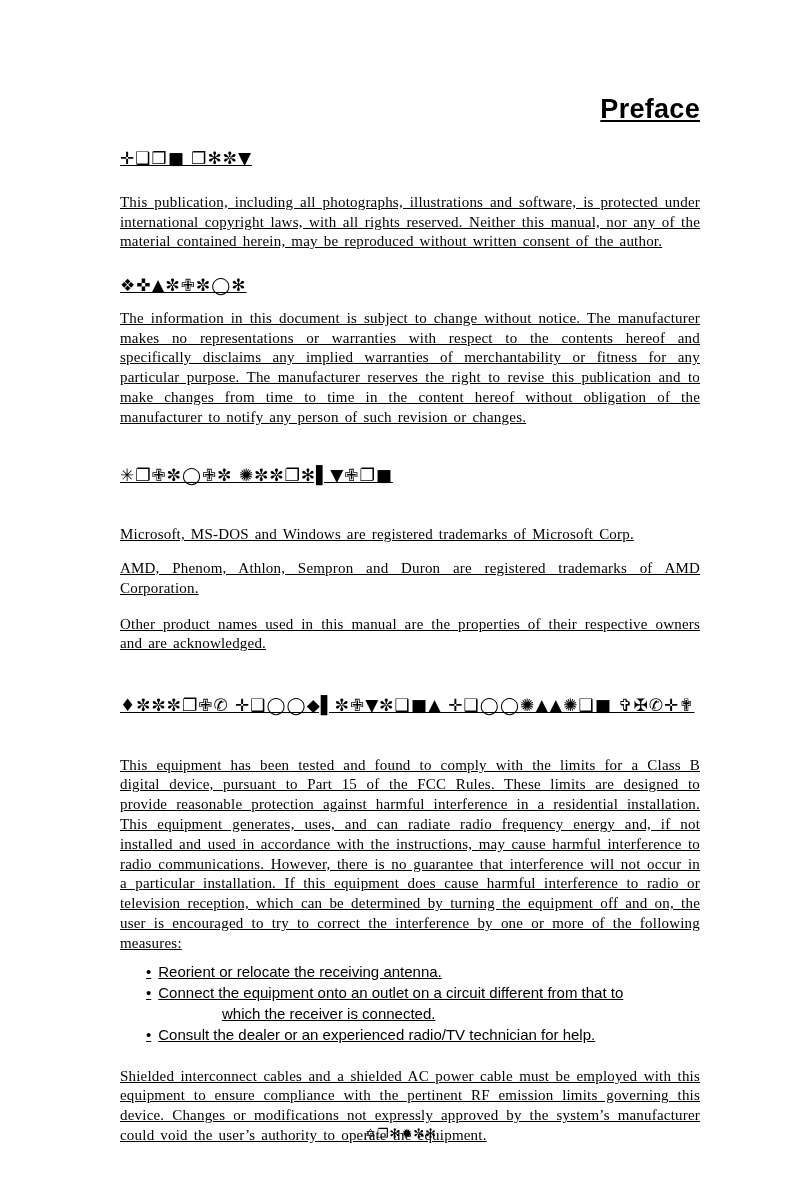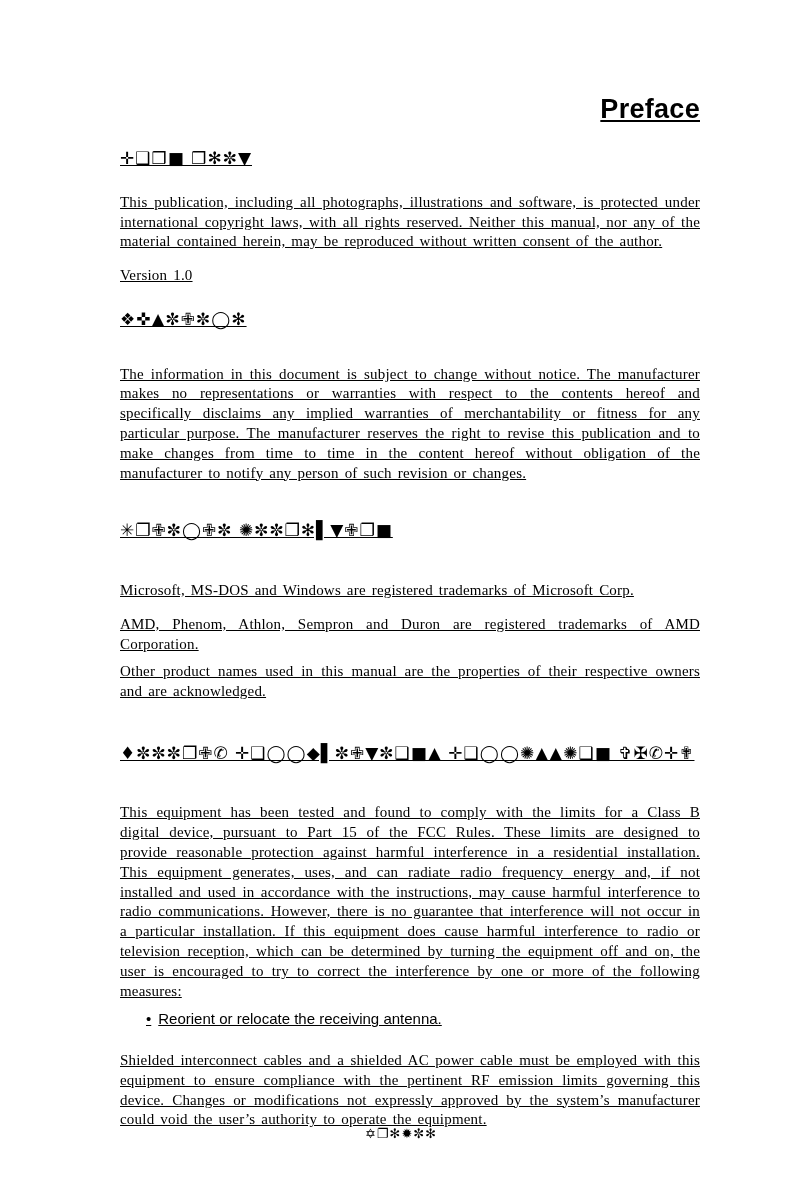--- a/index.html
+++ b/index.html
@@ -42,24 +42,24 @@
   .h-fcc        { margin-top: 42px; }
   p.body {
     font-size: 15px;
     line-height: 1.32;
     text-align: justify;
     word-spacing: 2px;
     letter-spacing: 0.2px;
   }
   .p-copyright { margin-top: 24px; }
   .p-version   { margin-top: 14px; text-align: left; }
-  .p-disclaimer{ margin-top: 35px; }
+  .p-disclaimer{ margin-top: 13px; }
   .p-ms        { margin-top: 40px; }
   .p-amd       { margin-top: 14px; letter-spacing: 0.6px; }
-  .p-other     { margin-top: 8px; letter-spacing: 0.5px; }
+  .p-other     { margin-top: 16px; letter-spacing: 0.5px; }
   .p-fcc       { margin-top: 40px; }
   .p-closing   { margin-top: 22px; }
   .bullet-list {
     margin-top: 8px;
     font-family: "Liberation Sans", sans-serif;
     font-size: 15px;
     line-height: 1.3;
     color: #000;
   }
   .bullet-item {
@@ -86,37 +86,43 @@
 </head>
 <body>
 
 <div class="page">
   <div class="content">
 
     <h1 class="page-title">Preface</h1>
 
     <div class="ding-heading h-copyright">✛❑❒■ ❒✻✼▼</div>
     <p class="body p-copyright">This publication, including all photographs, illustrations and software, is protected under international copyright laws, with all rights reserved. Neither this manual, nor any of the material contained herein, may be reproduced without written consent of the author.</p>
-    <p class="body p-version">Version 1.0</p>
 
     <div class="ding-heading h-disclaimer">❖✜▲✼✙✼◯✻</div>
     <p class="body p-disclaimer">The information in this document is subject to change without notice. The manufacturer makes no representations or warranties with respect to the contents hereof and specifically disclaims any implied warranties of merchantability or fitness for any particular purpose. The manufacturer reserves the right to revise this publication and to make changes from time to time in the content hereof without obligation of the manufacturer to notify any person of such revision or changes.</p>
 
     <div class="ding-heading h-trademark">✳❐✙✼◯✙✼ ✺✼✼❐✻▌▼✙❐■</div>
     <p class="body p-ms">Microsoft, MS-DOS and Windows are registered trademarks of Microsoft Corp.</p>
     <p class="body p-amd">AMD, Phenom, Athlon, Sempron and Duron are registered trademarks of AMD Corporation.</p>
     <p class="body p-other">Other product names used in this manual are the properties of their respective owners and are acknowledged.</p>
 
     <div class="ding-heading h-fcc">♦✼✼✼❐✙✆ ✛❑◯◯◆▌✼✙▼✼❑■▲ ✛❑◯◯✺▲▲✺❑■ ✞✠✆✛✟</div>
     <p class="body p-fcc">This equipment has been tested and found to comply with the limits for a Class B digital device, pursuant to Part 15 of the FCC Rules. These limits are designed to provide reasonable protection against harmful interference in a residential installation. This equipment generates, uses, and can radiate radio frequency energy and, if not installed and used in accordance with the instructions, may cause harmful interference to radio communications. However, there is no guarantee that interference will not occur in a particular installation. If this equipment does cause harmful interference to radio or television reception, which can be determined by turning the equipment off and on, the user is encouraged to try to correct the interference by one or more of the following measures:</p>
 
     <div class="bullet-list">
       <div class="bullet-item">
         <span class="bullet-mark">•</span><span>Reorient or relocate the receiving antenna.</span>
       </div>
+      <div class="bullet-item">
+        <span class="bullet-mark">•</span><span>Connect the equipment onto an outlet on a circuit different from that to</span>
+        <div class="bullet-cont">which the receiver is connected.</div>
+      </div>
+      <div class="bullet-item">
+        <span class="bullet-mark">•</span><span>Consult the dealer or an experienced radio/TV technician for help.</span>
+      </div>
     </div>
 
     <p class="body p-closing">Shielded interconnect cables and a shielded AC power cable must be employed with this equipment to ensure compliance with the pertinent RF emission limits governing this device. Changes or modifications not expressly approved by the system’s manufacturer could void the user’s authority to operate the equipment.</p>
 
   </div>
 
   <div class="page-footer">✡❐✻✹✼✻</div>
 </div>
 
 </body></html>

